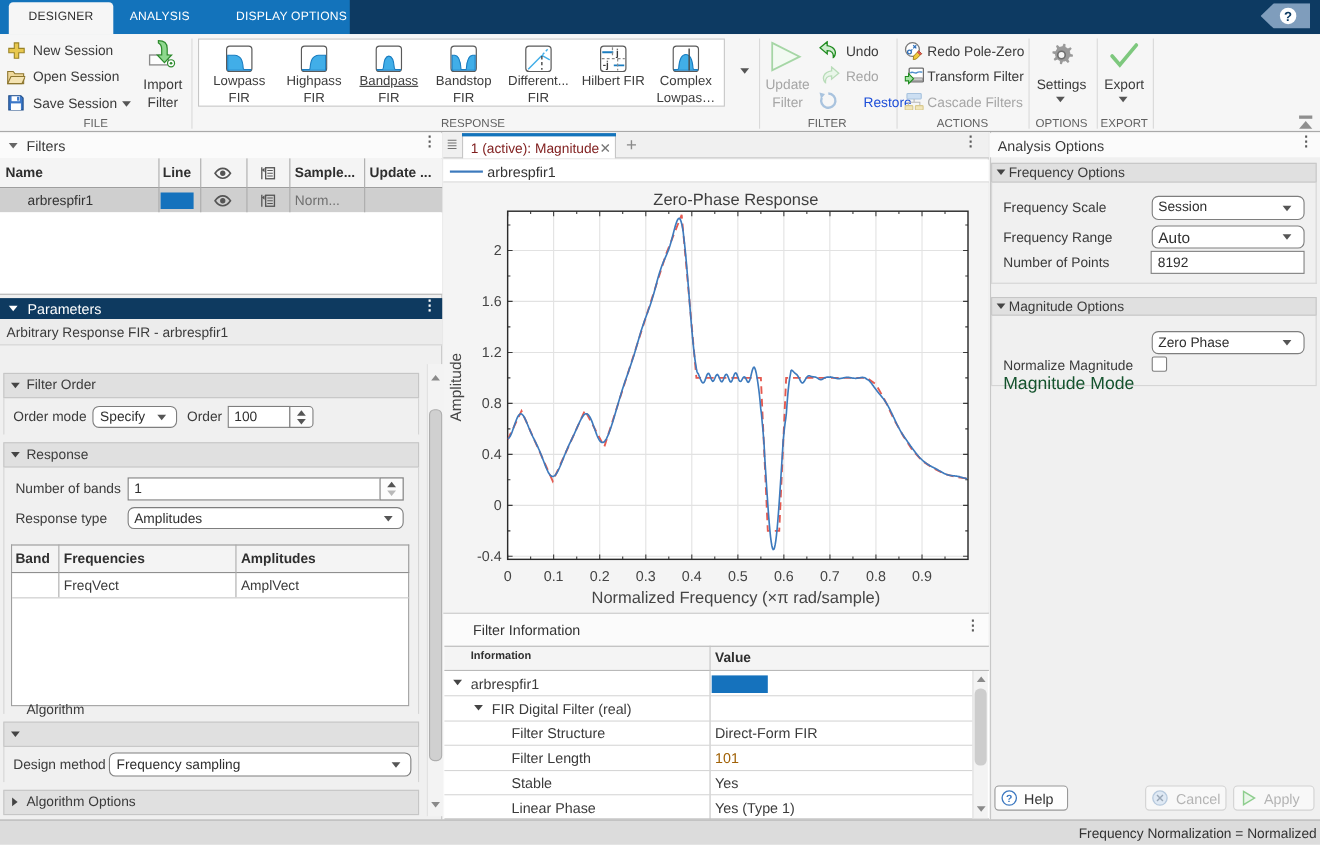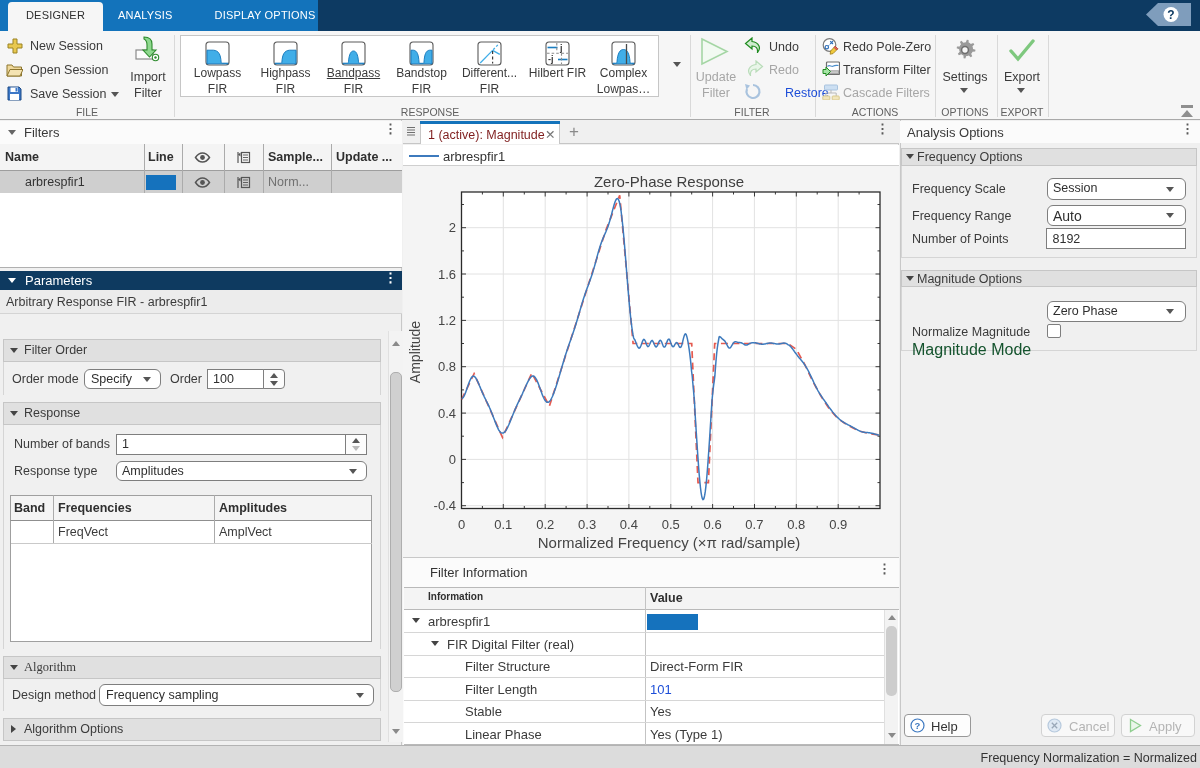--- a/index.html
+++ b/index.html
@@ -278,21 +278,21 @@
 <div class="abs" style="left:213.5px;top:495px;width:1px;height:48px;background:#ababab;"></div>
 <div class="abs" style="left:14px;top:501px;font-size:12.5px;font-weight:bold;color:#2f2f2f;">Band</div>
 <div class="abs" style="left:58px;top:501px;font-size:12.5px;font-weight:bold;color:#2f2f2f;">Frequencies</div>
 <div class="abs" style="left:219px;top:501px;font-size:12.5px;font-weight:bold;color:#2f2f2f;">Amplitudes</div>
 <div class="abs" style="left:10.5px;top:543px;width:361px;height:1px;background:#c9c9c9;"></div>
 <div class="abs" style="left:58px;top:525px;font-size:12.5px;color:#3b3b3b;">FreqVect</div>
 <div class="abs" style="left:219px;top:525px;font-size:12.5px;color:#3b3b3b;">AmplVect</div>
 
 <div class="abs sechdr" style="left:3px;top:656px;width:378px;height:23px;"></div>
 <div class="abs tri-d" style="left:10px;top:665px;border-top-color:#444;"></div>
-<div class="abs" style="left:24px;top:660px;font-size:12.5px;color:#3b3b3b;font-family:Liberation Serif, serif;">Algorithm</div>
+<div class="abs" style="left:24px;top:638px;font-size:12.5px;color:#3b3b3b;">Algorithm</div>
 <div class="abs" style="left:3px;top:679px;width:1px;height:32px;background:#d5d5d5;"></div>
 <div class="abs" style="left:380px;top:679px;width:1px;height:32px;background:#d5d5d5;"></div>
 <div class="abs" style="left:12px;top:688px;font-size:12.5px;color:#3b3b3b;">Design method</div>
 <div class="abs sel" style="left:99px;top:684px;width:275px;height:21.5px;"></div>
 <div class="abs" style="left:106px;top:687.5px;font-size:12.5px;color:#2f2f2f;">Frequency sampling</div>
 <div class="abs tri-d" style="left:356px;top:692.5px;"></div>
 
 <div class="abs sechdr" style="left:3px;top:718px;width:378px;height:23px;"></div>
 <div class="abs tri-r" style="left:11px;top:724.5px;border-left-color:#444;"></div>
 <div class="abs" style="left:24px;top:722px;font-size:12.5px;color:#3b3b3b;">Algorithm Options</div>
@@ -369,21 +369,21 @@
 <div class="abs" style="left:403.5px;top:699.6px;width:481px;height:1px;background:#d6d6d6;"></div>
 <div class="abs" style="left:403.5px;top:722px;width:481px;height:1px;background:#d6d6d6;"></div>
 <div class="abs tri-d" style="left:412px;top:618px;border-top-color:#444;"></div>
 <div class="abs" style="left:428px;top:614px;font-size:13px;color:#3b3b3b;">arbrespfir1</div>
 <div class="abs" style="left:646.5px;top:614px;width:51px;height:16px;background:#1572bd;"></div>
 <div class="abs tri-d" style="left:431px;top:641px;border-top-color:#444;"></div>
 <div class="abs" style="left:447px;top:637px;font-size:13px;color:#3b3b3b;">FIR Digital Filter (real)</div>
 <div class="abs" style="left:465px;top:659px;font-size:13px;color:#3b3b3b;">Filter Structure</div>
 <div class="abs" style="left:650px;top:659px;font-size:13px;color:#3b3b3b;">Direct-Form FIR</div>
 <div class="abs" style="left:465px;top:681.5px;font-size:13px;color:#3b3b3b;">Filter Length</div>
-<div class="abs" style="left:650px;top:681.5px;font-size:13px;color:#1d4ed8;">101</div>
+<div class="abs" style="left:650px;top:681.5px;font-size:13px;color:#a16207;">101</div>
 <div class="abs" style="left:465px;top:704px;font-size:13px;color:#3b3b3b;">Stable</div>
 <div class="abs" style="left:650px;top:704px;font-size:13px;color:#3b3b3b;">Yes</div>
 <div class="abs" style="left:465px;top:726.5px;font-size:13px;color:#3b3b3b;">Linear Phase</div>
 <div class="abs" style="left:650px;top:726.5px;font-size:13px;color:#3b3b3b;">Yes (Type 1)</div>
 
 <div class="abs" style="left:884px;top:610px;width:14px;height:134px;background:#f3f3f3;border-left:1px solid #e0e0e0;"></div>
 <div class="abs" style="left:887.5px;top:615px;width:0;height:0;border-left:4px solid transparent;border-right:4px solid transparent;border-bottom:5px solid #8a8a8a;"></div>
 <div class="abs" style="left:885.5px;top:626px;width:11px;height:70px;background:#cdcdcd;border-radius:5px;"></div>
 <div class="abs" style="left:887.5px;top:733px;width:0;height:0;border-left:4px solid transparent;border-right:4px solid transparent;border-top:5px solid #8a8a8a;"></div>
 

